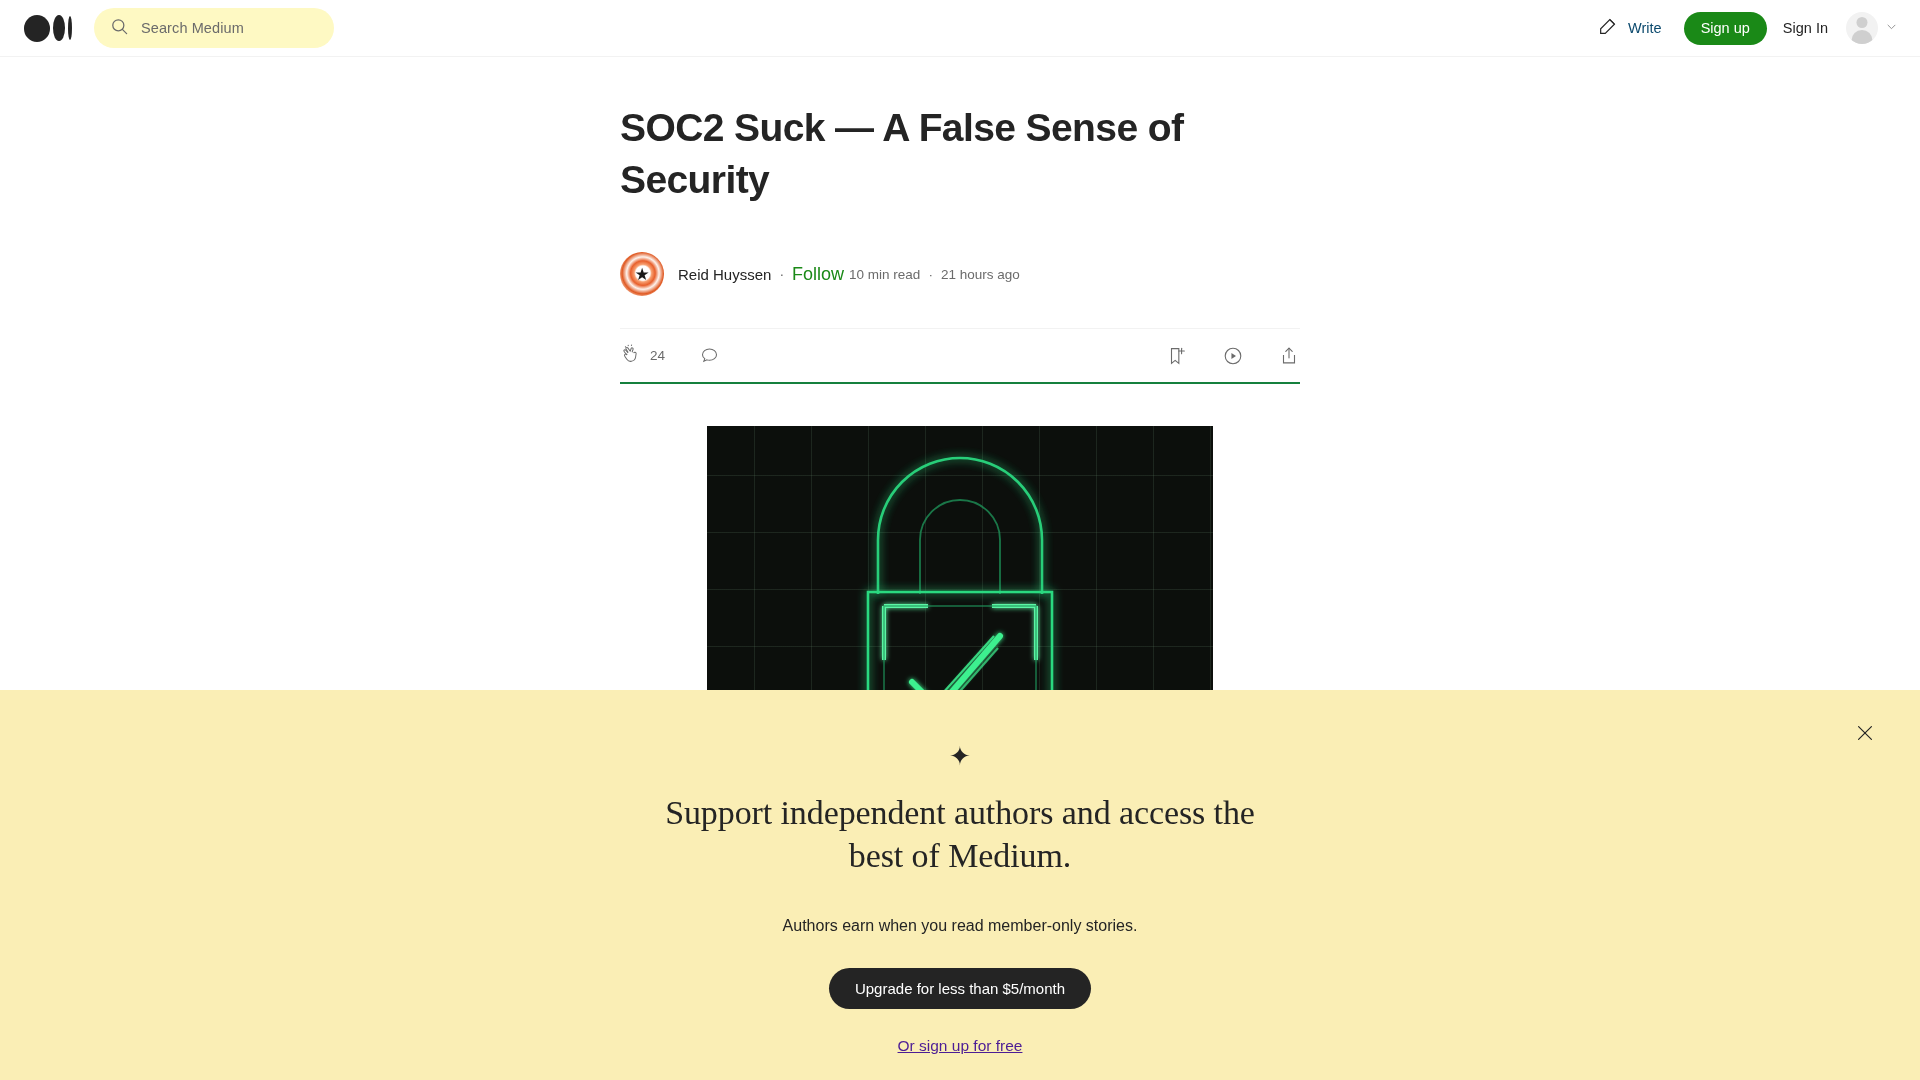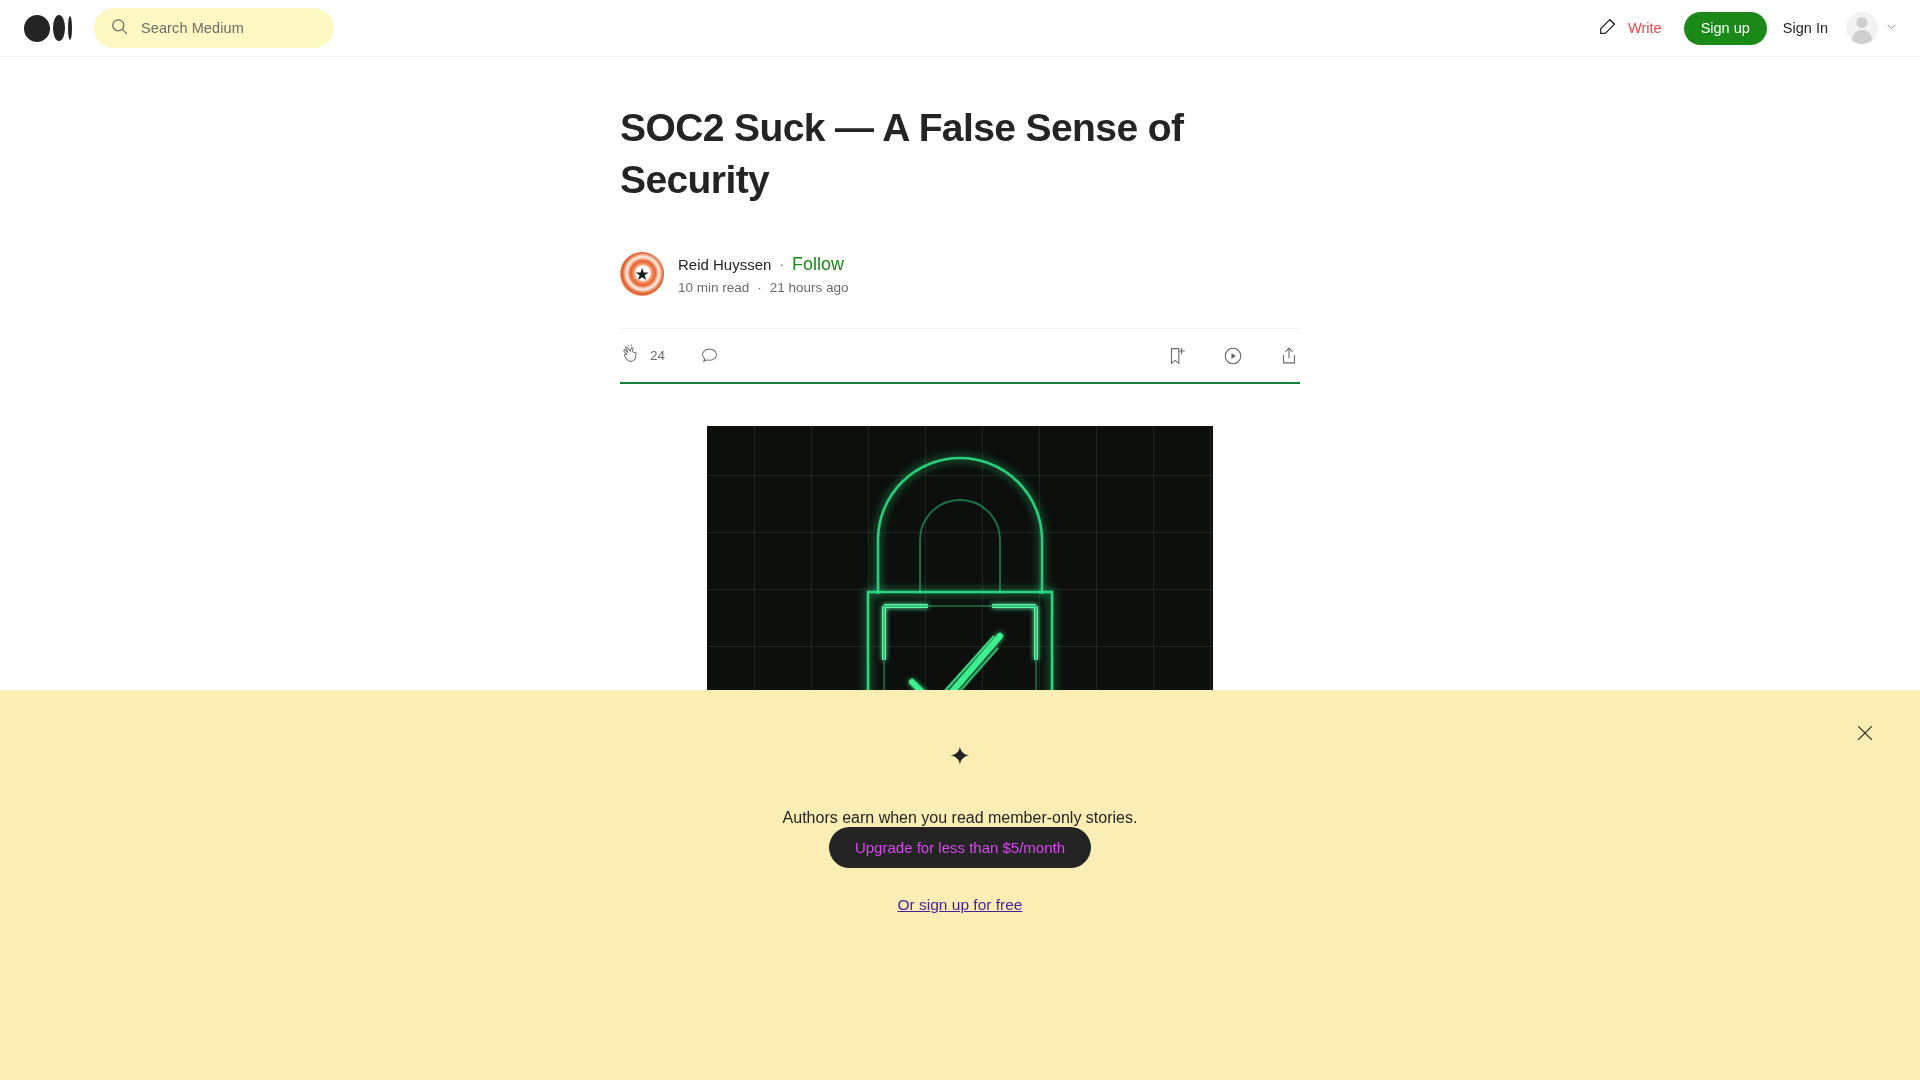--- a/index.html
+++ b/index.html
@@ -76,21 +76,21 @@
   .write-btn {
     display: flex;
     align-items: center;
     gap: 9px;
     padding: 0 14px;
     height: 40px;
     cursor: pointer;
   }
   .write-label {
     font-size: 14.5px;
-    color: #ef4444;
+    color: #0c4a6e;
   }
   .signup-btn {
     background: #1a8917;
     color: #ffffff;
     font-size: 14.5px;
     border: none;
     border-radius: 99px;
     padding: 0 17px;
     height: 33px;
     cursor: pointer;
@@ -171,21 +171,21 @@
     flex: 0 0 auto;
   }
   .author-avatar .figure {
     position: absolute;
     left: 50%; top: 50%;
     transform: translate(-50%, -50%);
     font-size: 17px;
     line-height: 1;
     color: #1a1a1a;
   }
-  .byline-text { display: flex; flex-direction: column; gap: 5px; }
+  .byline-text { display: flex; flex-direction: row; gap: 5px; }
   .byline-row1 { display: flex; align-items: center; gap: 8px; }
   .author-name { font-size: 15px; color: #242424; }
   .dot-sep { color: #6b6b6b; font-size: 14px; }
   .follow-link { font-size: 18px; color: #1a8917; cursor: pointer; }
   .byline-row2 { display: flex; align-items: center; gap: 8px; }
   .meta-text { font-size: 13.5px; color: #6b6b6b; text-align: right; }
 
   
   .toolbar {
     margin-top: 32px;
@@ -271,22 +271,23 @@
     width: 640px;
     letter-spacing: -0.1px;
   }
   .banner-sub {
     margin-top: 40px;
     font-size: 16px;
     color: #242424;
     text-align: center;
   }
   .banner-cta {
+    margin-top: 33px;
     background: #242424;
-    color: #d946ef;
+    color: #ffffff;
     font-size: 15px;
     border: none;
     border-radius: 99px;
     height: 41px;
     padding: 0 26px;
     cursor: pointer;
     font-family: "Liberation Sans", sans-serif;
   }
   .banner-link {
     margin-top: 28px;
@@ -461,20 +462,21 @@
 
   <div class="banner-close">
     <svg width="22" height="22" viewBox="0 0 24 24" fill="none" stroke="#242424" stroke-width="1.3">
       <line x1="5" y1="5" x2="19" y2="19" stroke-linecap="round"></line>
       <line x1="19" y1="5" x2="5" y2="19" stroke-linecap="round"></line>
     </svg>
   </div>
 
   <div class="banner-sparkle">✦</div>
 
+  <div class="banner-title">Support independent authors and access the best of Medium.</div>
 
   <div class="banner-sub">Authors earn when you read member-only stories.</div>
 
   <button class="banner-cta">Upgrade for less than $5/month</button>
 
   <div class="banner-link">Or sign up for free</div>
 
 </div>
 
 </body></html>

